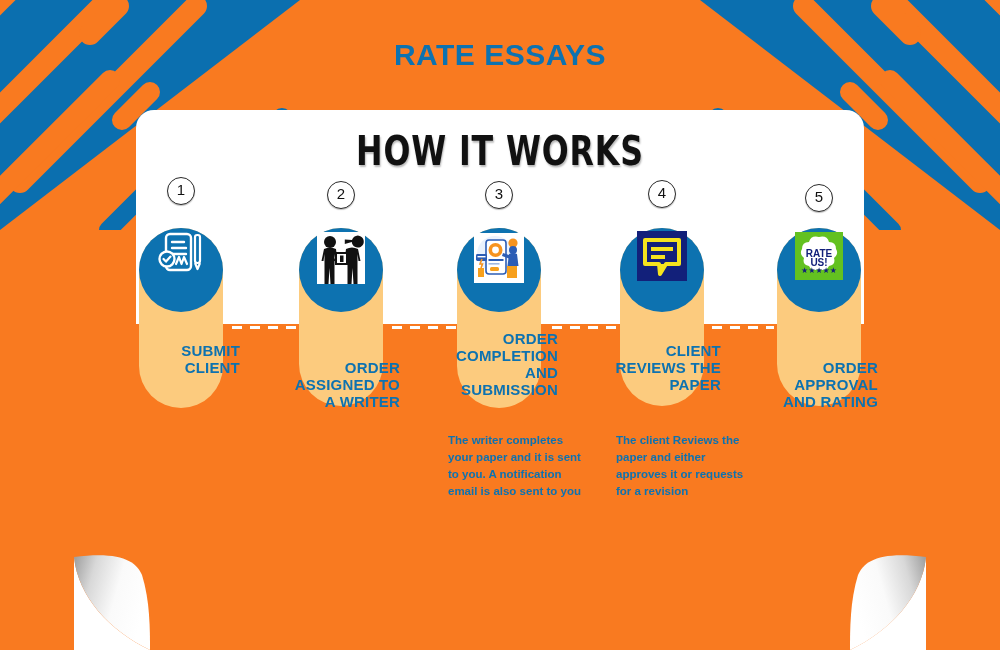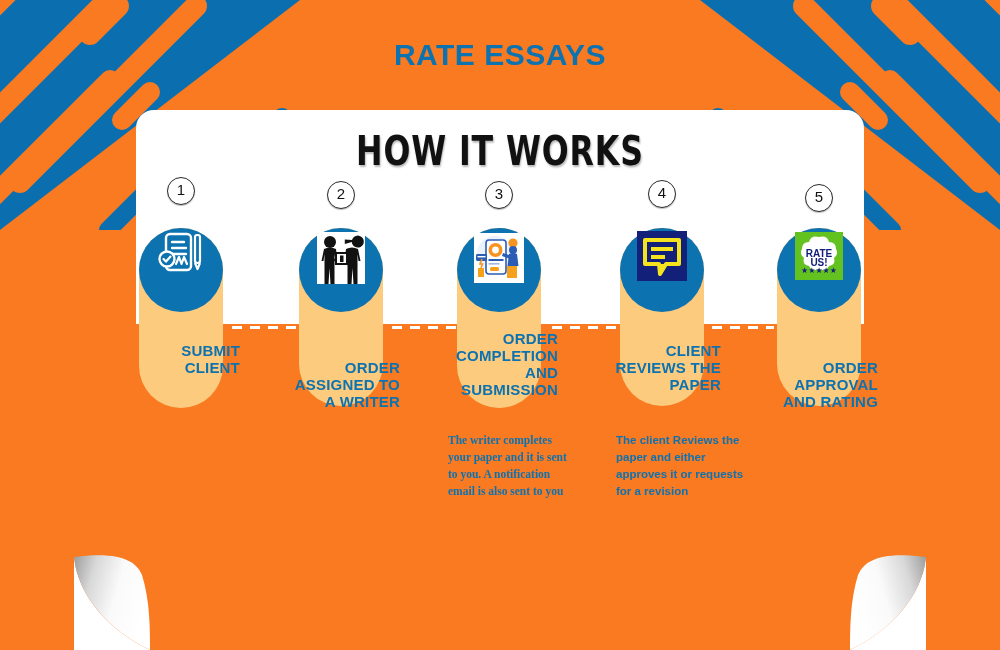--- a/index.html
+++ b/index.html
@@ -228,21 +228,21 @@
         <rect x="38" y="38" width="10" height="12" fill="#F7A01C"></rect>
         <rect x="9" y="40" width="6" height="9" fill="#F7A01C"></rect>
         <path d="M13,31 l-2,5 l2.5,0 l-1.5,4" stroke="#F7931E" stroke-width="1.6" fill="none"></path>
       </svg>
     </div>
     <div class="caption" style="top:330px;white-space:pre-line;">ORDER
 COMPLETION
 AND
 SUBMISSION</div>
   </div>
-  <div class="desc" style="left:448px;top:432px;width:150px;font-family:Liberation Serif, serif;">The writer completes
+  <div class="desc" style="left:448px;top:432px;width:150px;">The writer completes
 your paper and it is sent
 to you. A notification
 email is also sent to you</div>
 
   <div class="step" style="left:592px;top:0;">
     <div class="num" style="top:180px;">4</div>
     <div class="pill" style="top:228px;height:178px;"></div>
     <div class="disc" style="top:228px;">
       <svg width="56" height="56" viewBox="0 0 56 56">
         <rect x="3" y="3" width="50" height="50" fill="#12207A"></rect>

